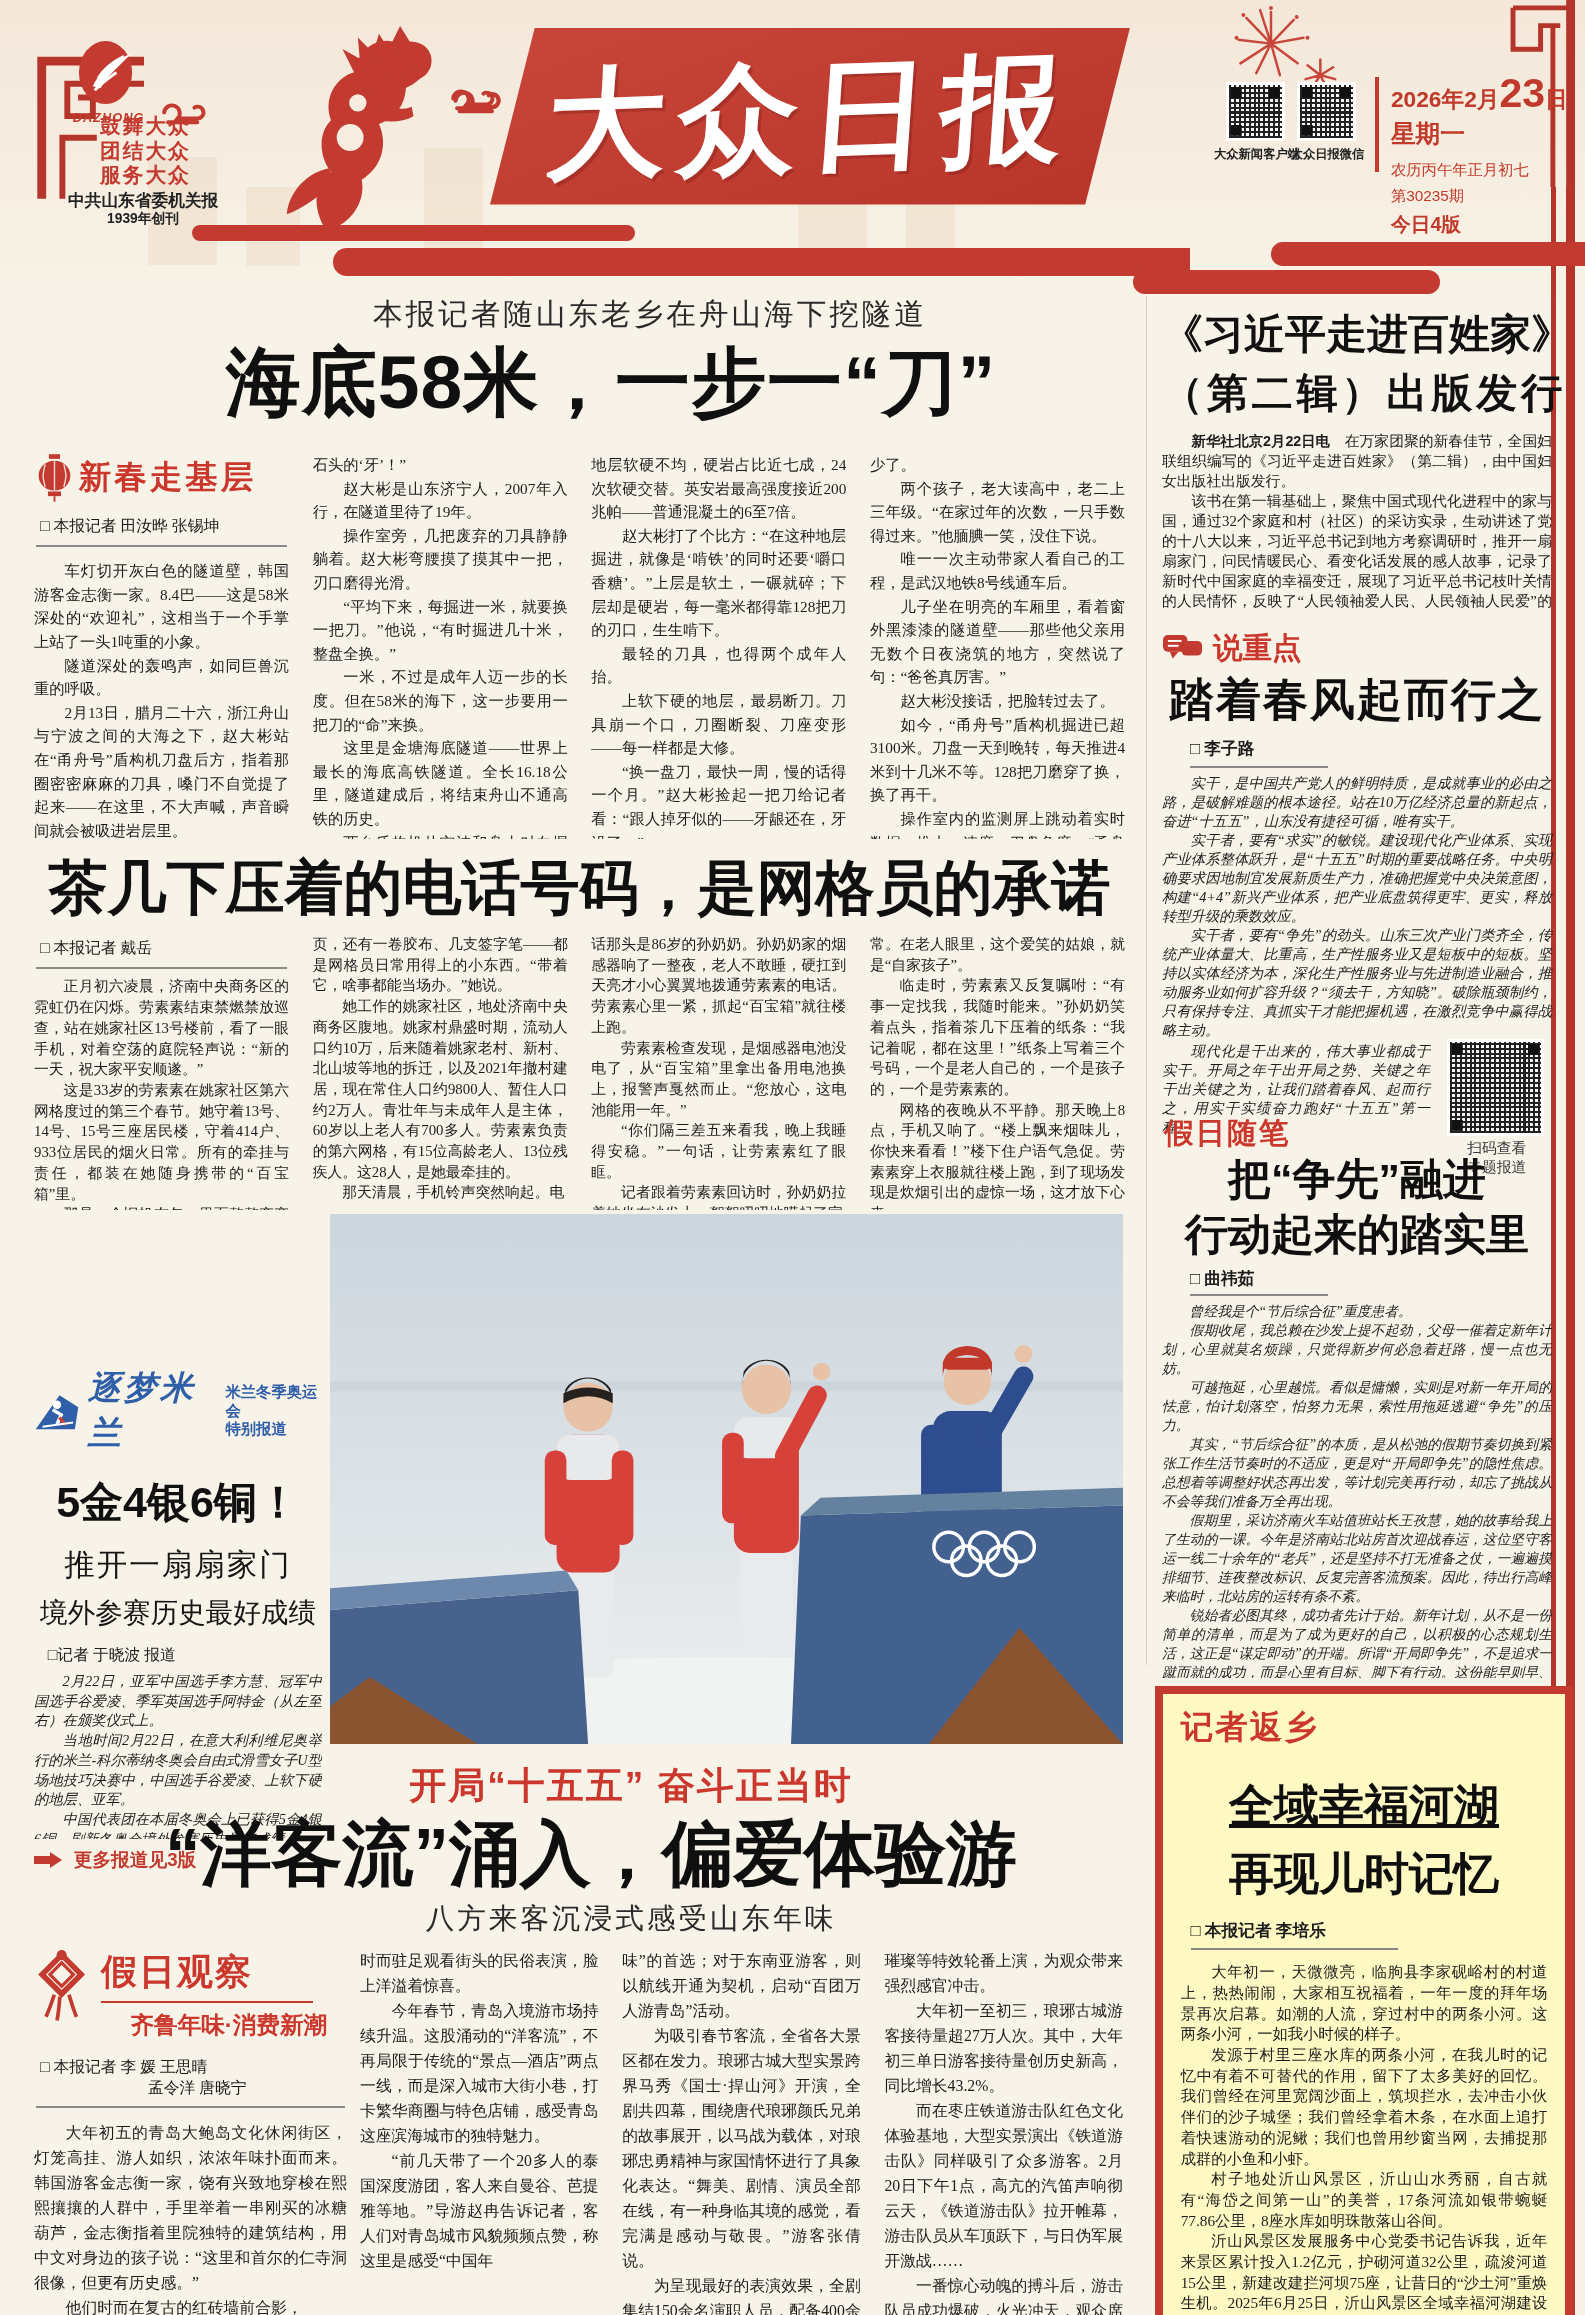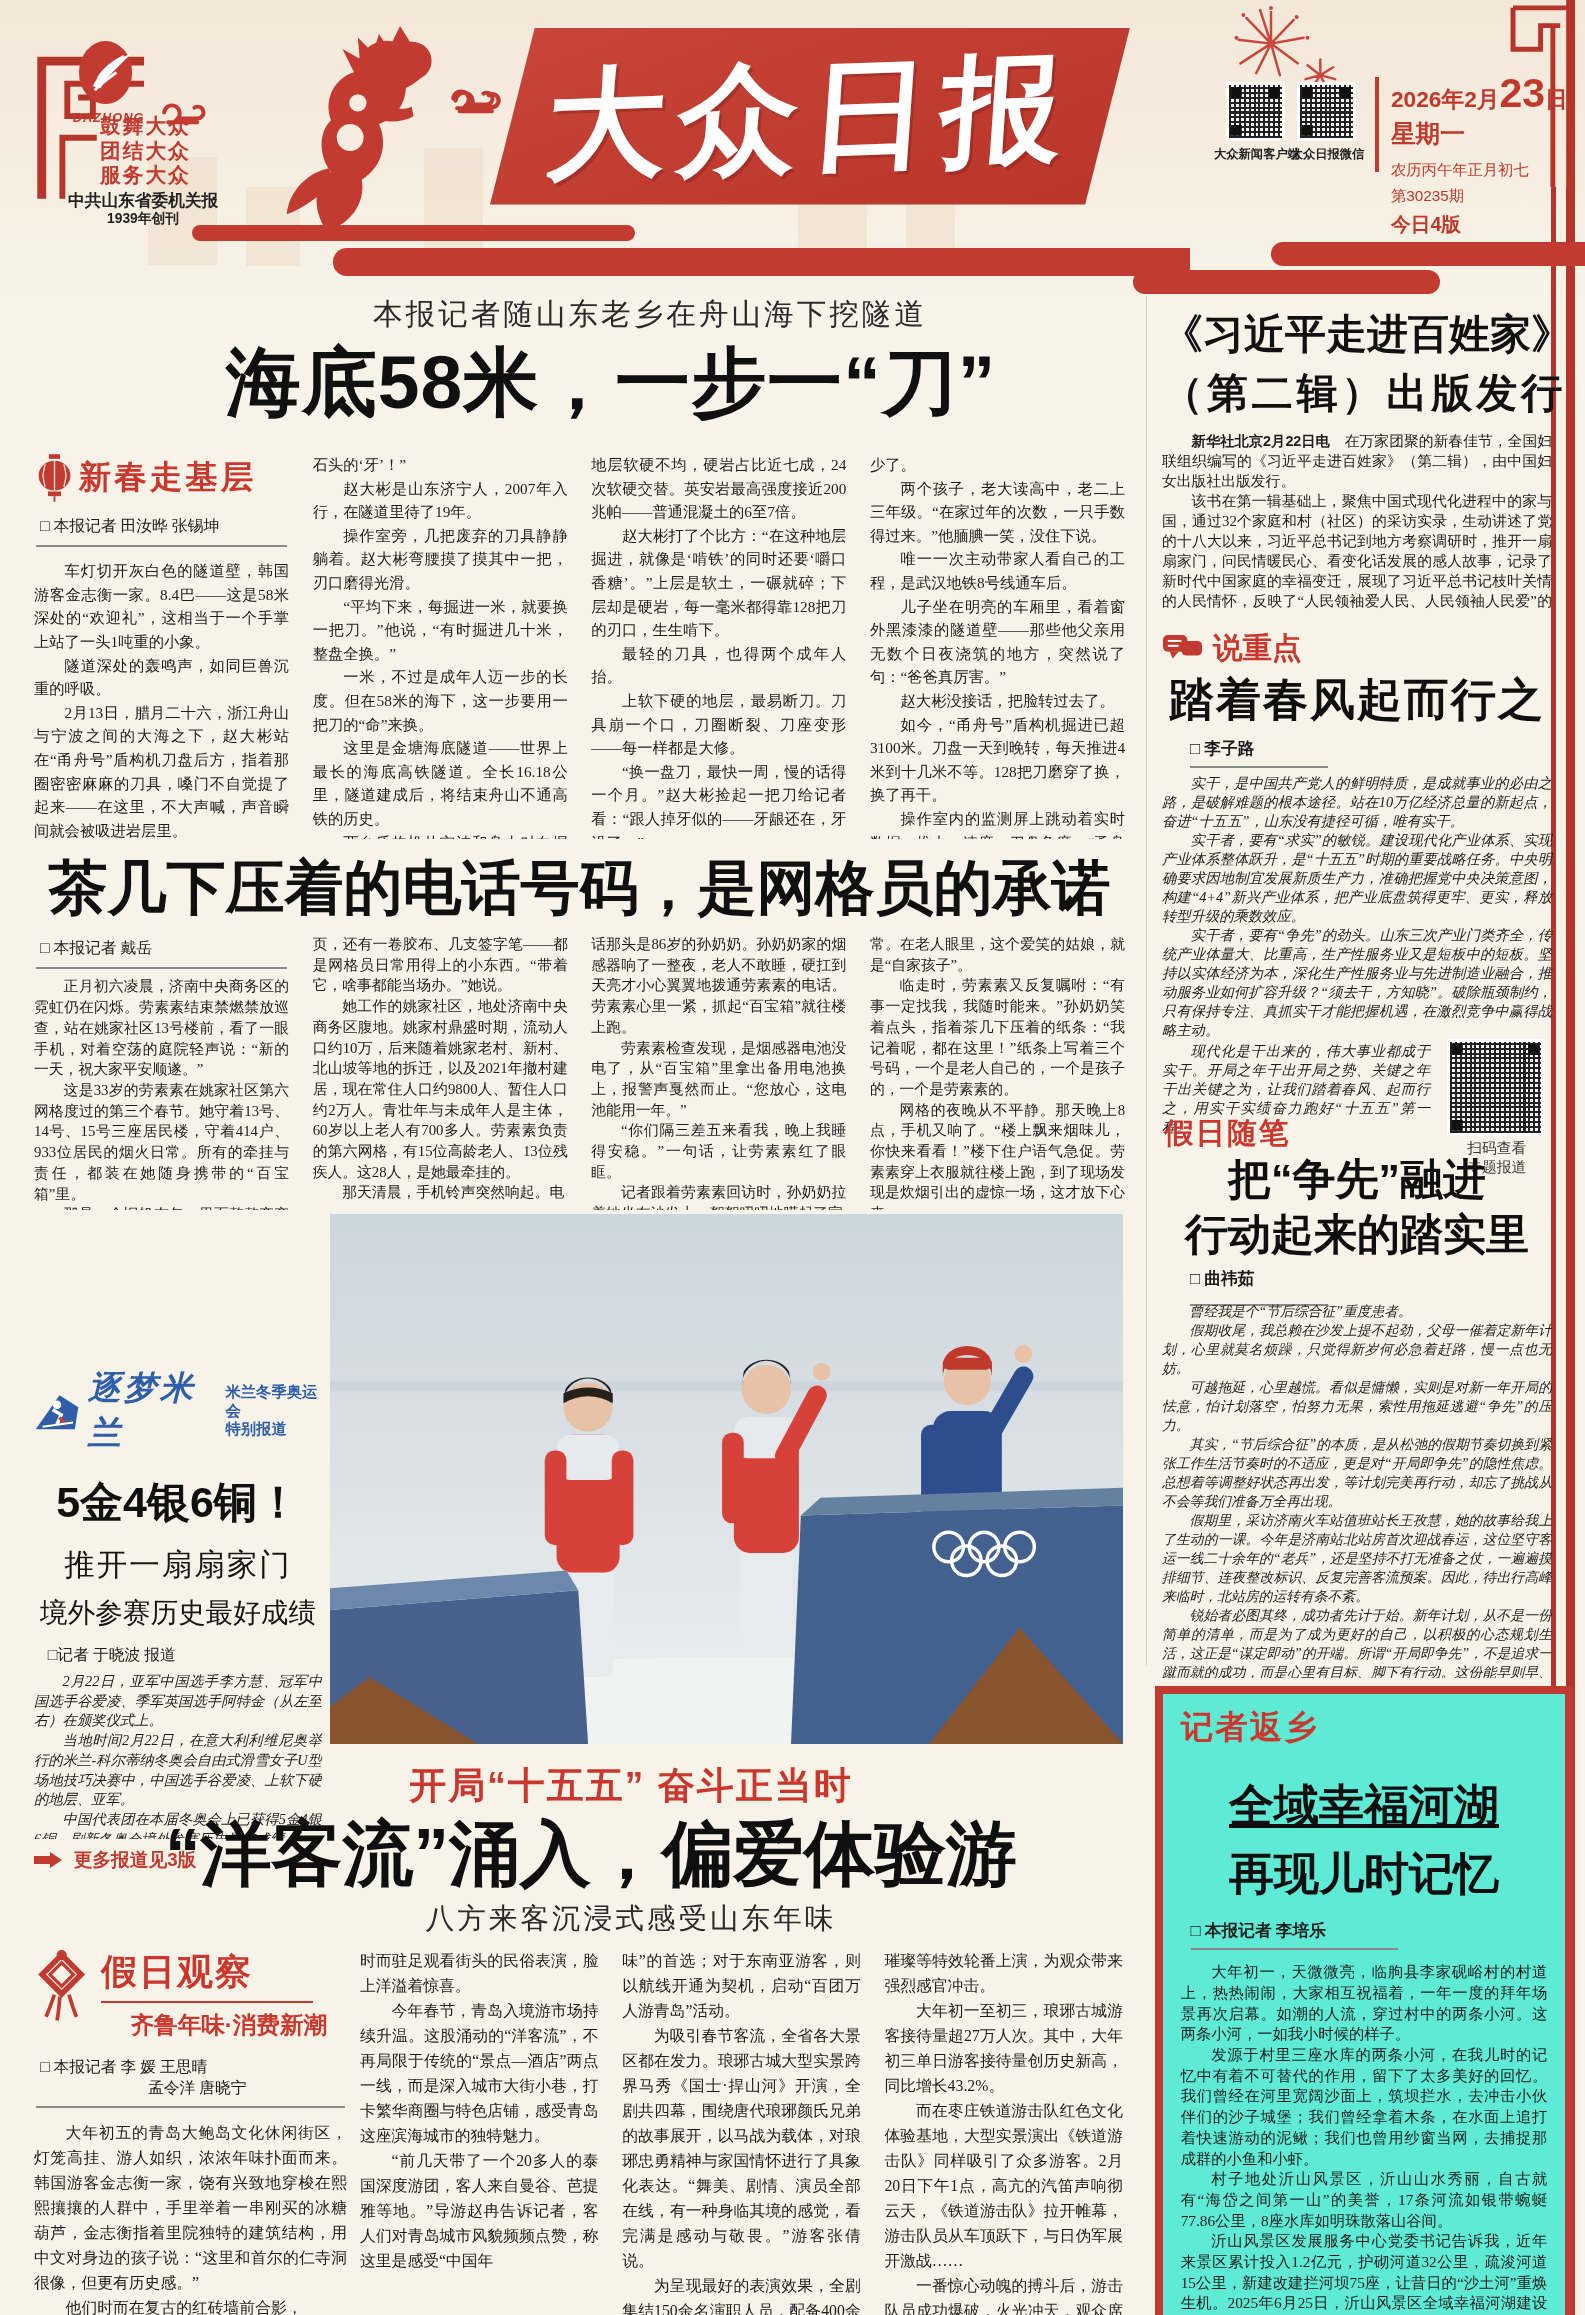--- a/index.html
+++ b/index.html
@@ -394,32 +394,32 @@
           <div>扫码查看</div>
           <div>专题报道</div>
         </div>
       </div>
     </div>
   </div>
 
   <div class="abs label-red" style="left:1164px;top:1113px;font-size:29.6px;letter-spacing:2px;">假日随笔</div>
   <div class="abs sans bold center nowrap" style="left:1162px;top:1151px;width:390px;font-size:43px;color:#0f0f0f;">把“争先”融进</div>
   <div class="abs sans bold center nowrap" style="left:1162px;top:1206px;width:390px;font-size:43px;color:#0f0f0f;">行动起来的踏实里</div>
-  <div class="abs" style="left:1190px;top:1267px;width:138px;font-size:16.7px;font-weight:bold;border-bottom:2px solid #888;padding-bottom:14px;">□ 曲祎茹</div>
+  <div class="abs" style="left:1190px;top:1267px;width:138px;font-size:16.7px;font-weight:bold;border-bottom:2px solid #888;padding-bottom:4px;">□ 曲祎茹</div>
   <div class="abs kai" style="left:1162px;top:1302px;width:390px;height:376px;overflow:hidden;font-size:13.8px;line-height:19px;">
       <p class="para">曾经我是个“节后综合征”重度患者。</p>
       <p class="para">假期收尾，我总赖在沙发上提不起劲，父母一催着定新年计划，心里就莫名烦躁，只觉得新岁何必急着赶路，慢一点也无妨。</p>
       <p class="para">可越拖延，心里越慌。看似是慵懒，实则是对新一年开局的怯意，怕计划落空，怕努力无果，索性用拖延逃避“争先”的压力。</p>
       <p class="para">其实，“节后综合征”的本质，是从松弛的假期节奏切换到紧张工作生活节奏时的不适应，更是对“开局即争先”的隐性焦虑。总想着等调整好状态再出发，等计划完美再行动，却忘了挑战从不会等我们准备万全再出现。</p>
       <p class="para">假期里，采访济南火车站值班站长王孜慧，她的故事给我上了生动的一课。今年是济南站北站房首次迎战春运，这位坚守客运一线二十余年的“老兵”，还是坚持不打无准备之仗，一遍遍摸排细节、连夜整改标识、反复完善客流预案。因此，待出行高峰来临时，北站房的运转有条不紊。</p>
       <p class="para">锐始者必图其终，成功者先计于始。新年计划，从不是一份简单的清单，而是为了成为更好的自己，以积极的心态规划生活，这正是“谋定即动”的开端。所谓“开局即争先”，不是追求一蹴而就的成功，而是心里有目标、脚下有行动。这份能早则早、能快则快的节奏感，藏在“操其要于上”的规划里，显于“分其详于下”的精细中。</p>
     </div>
 
   <div class="abs" style="left:1155px;top:1686px;width:418px;height:629px;border:8.9px solid #c23a30;border-bottom:none;box-sizing:border-box;
-              background:#5eead4;padding:11.8px 17.7px;overflow:hidden;">
+              background:#fef9c3;padding:11.8px 17.7px;overflow:hidden;">
     <div class="label-red" style="font-size:32.5px;letter-spacing:2px;">记者返乡</div>
     <div class="sans bold center nowrap" style="font-size:45px;color:#0f0f0f;margin-top:26px;text-decoration:underline;">全域幸福河湖</div>
     <div class="sans bold center nowrap" style="font-size:45px;color:#0f0f0f;margin-top:7.9px;">再现儿时记忆</div>
     <div style="width:207px;font-size:16.7px;font-weight:bold;border-bottom:2px solid #888;padding-bottom:5.9px;margin:15.8px 0 11.8px 9.9px;">□ 本报记者 李培乐</div>
     <div style="font-size:15.3px;line-height:20.7px;">
         <p class="para">大年初一，天微微亮，临朐县李家砚峪村的村道上，热热闹闹，大家相互祝福着，一年一度的拜年场景再次启幕。如潮的人流，穿过村中的两条小河。这两条小河，一如我小时候的样子。</p>
         <p class="para">发源于村里三座水库的两条小河，在我儿时的记忆中有着不可替代的作用，留下了太多美好的回忆。我们曾经在河里宽阔沙面上，筑坝拦水，去冲击小伙伴们的沙子城堡；我们曾经拿着木条，在水面上追打着快速游动的泥鳅；我们也曾用纱窗当网，去捕捉那成群的小鱼和小虾。</p>
         <p class="para">村子地处沂山风景区，沂山山水秀丽，自古就有“海岱之间第一山”的美誉，17条河流如银带蜿蜒77.86公里，8座水库如明珠散落山谷间。</p>
         <p class="para">沂山风景区发展服务中心党委书记告诉我，近年来景区累计投入1.2亿元，护砌河道32公里，疏浚河道15公里，新建改建拦河坝75座，让昔日的“沙土河”重焕生机。2025年6月25日，沂山风景区全域幸福河湖建设相关规划通过省级审查，成为潍坊流域治理的样板。</p>
       </div>

